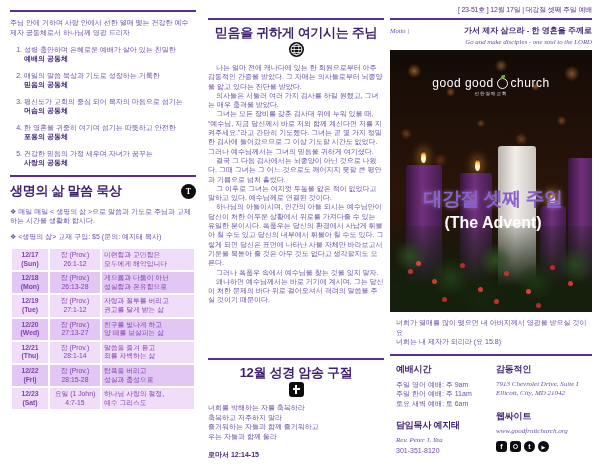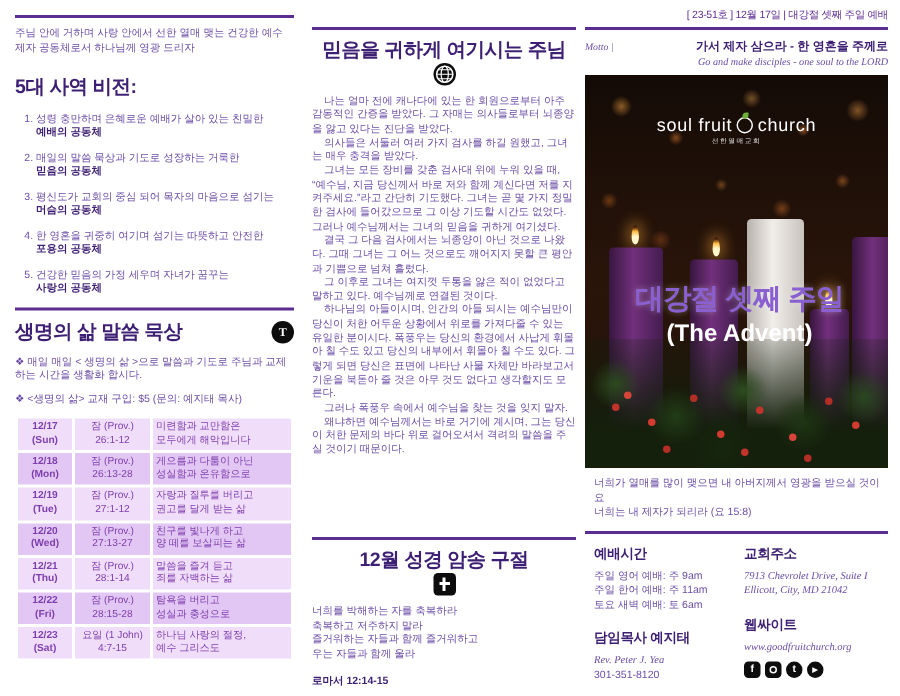--- a/index.html
+++ b/index.html
@@ -135,21 +135,20 @@
   .soc .igdot { width:5px; height:5px; border:1px solid #fff; border-radius:50%; display:block; }
   .soc.yt { font-size:5px; }
 </style>
 </head>
 <body>
 
 <section class="col col-left">
   <hr class="rule rule1">
   <p class="smalltxt mission-body">주님 안에 거하며 사랑 안에서 선한 열매 맺는 건강한 예수 제자 공동체로서 하나님께 영광 드리자</p>
 
-  <h2 class="vision-title">5대 사역 비전:</h2>
   <ol class="vision">
     <li><span>성령 충만하며 은혜로운 예배가 살아 있는 친밀한</span><br><strong>예배의 공동체</strong></li>
     <li><span>매일의 말씀 묵상과 기도로 성장하는 거룩한</span><br><strong>믿음의 공동체</strong></li>
     <li><span>평신도가 교회의 중심 되어 목자의 마음으로 섬기는</span><br><strong>머슴의 공동체</strong></li>
     <li><span>한 영혼을 귀중히 여기며 섬기는 따뜻하고 안전한</span><br><strong>포용의 공동체</strong></li>
     <li><span>건강한 믿음의 가정 세우며 자녀가 꿈꾸는</span><br><strong>사랑의 공동체</strong></li>
   </ol>
 
   <hr class="rule rule2">
   <div class="hgroup">
@@ -254,21 +253,21 @@
     <div class="l1">
       <span class="mlabel">Motto |</span>
       <span class="kor">가서 제자 삼으라 - 한 영혼을 주께로</span>
     </div>
     <div class="eng">Go and make disciples - one soul to the LORD</div>
   </div>
 
   <div class="photo">
     <div class="logo">
       <div class="row">
-        <span>soul fruit</span>
+        <span>good good</span>
         <span class="apple">
             <i></i>
           </span>
         <span>church</span>
       </div>
       <div class="sub">선한열매교회</div>
     </div>
 
     <span class="flame" style="left:31px; top:100px;"></span>
     <span class="flame" style="left:85px; top:108px;"></span>
@@ -309,21 +308,21 @@
       <div class="blk pastor-blk">
         <h3>담임목사 예지태</h3>
         <div class="smalltxt">
           <div class="it">Rev. Peter J. Yea</div>
           <div>301-351-8120</div>
         </div>
       </div>
     </div>
     <div>
       <div class="blk">
-        <h3>교회주소</h3>
+        <h3>감동적인</h3>
         <div class="smalltxt it">
           <div>7913 Chevrolet Drive, Suite I</div>
           <div>Ellicott, City, MD 21042</div>
         </div>
       </div>
       <div class="blk">
         <h3>웹싸이트</h3>
         <div class="smalltxt it">www.goodfruitchurch.org</div>
         <div class="socials">
           <span class="soc r3">f</span>

